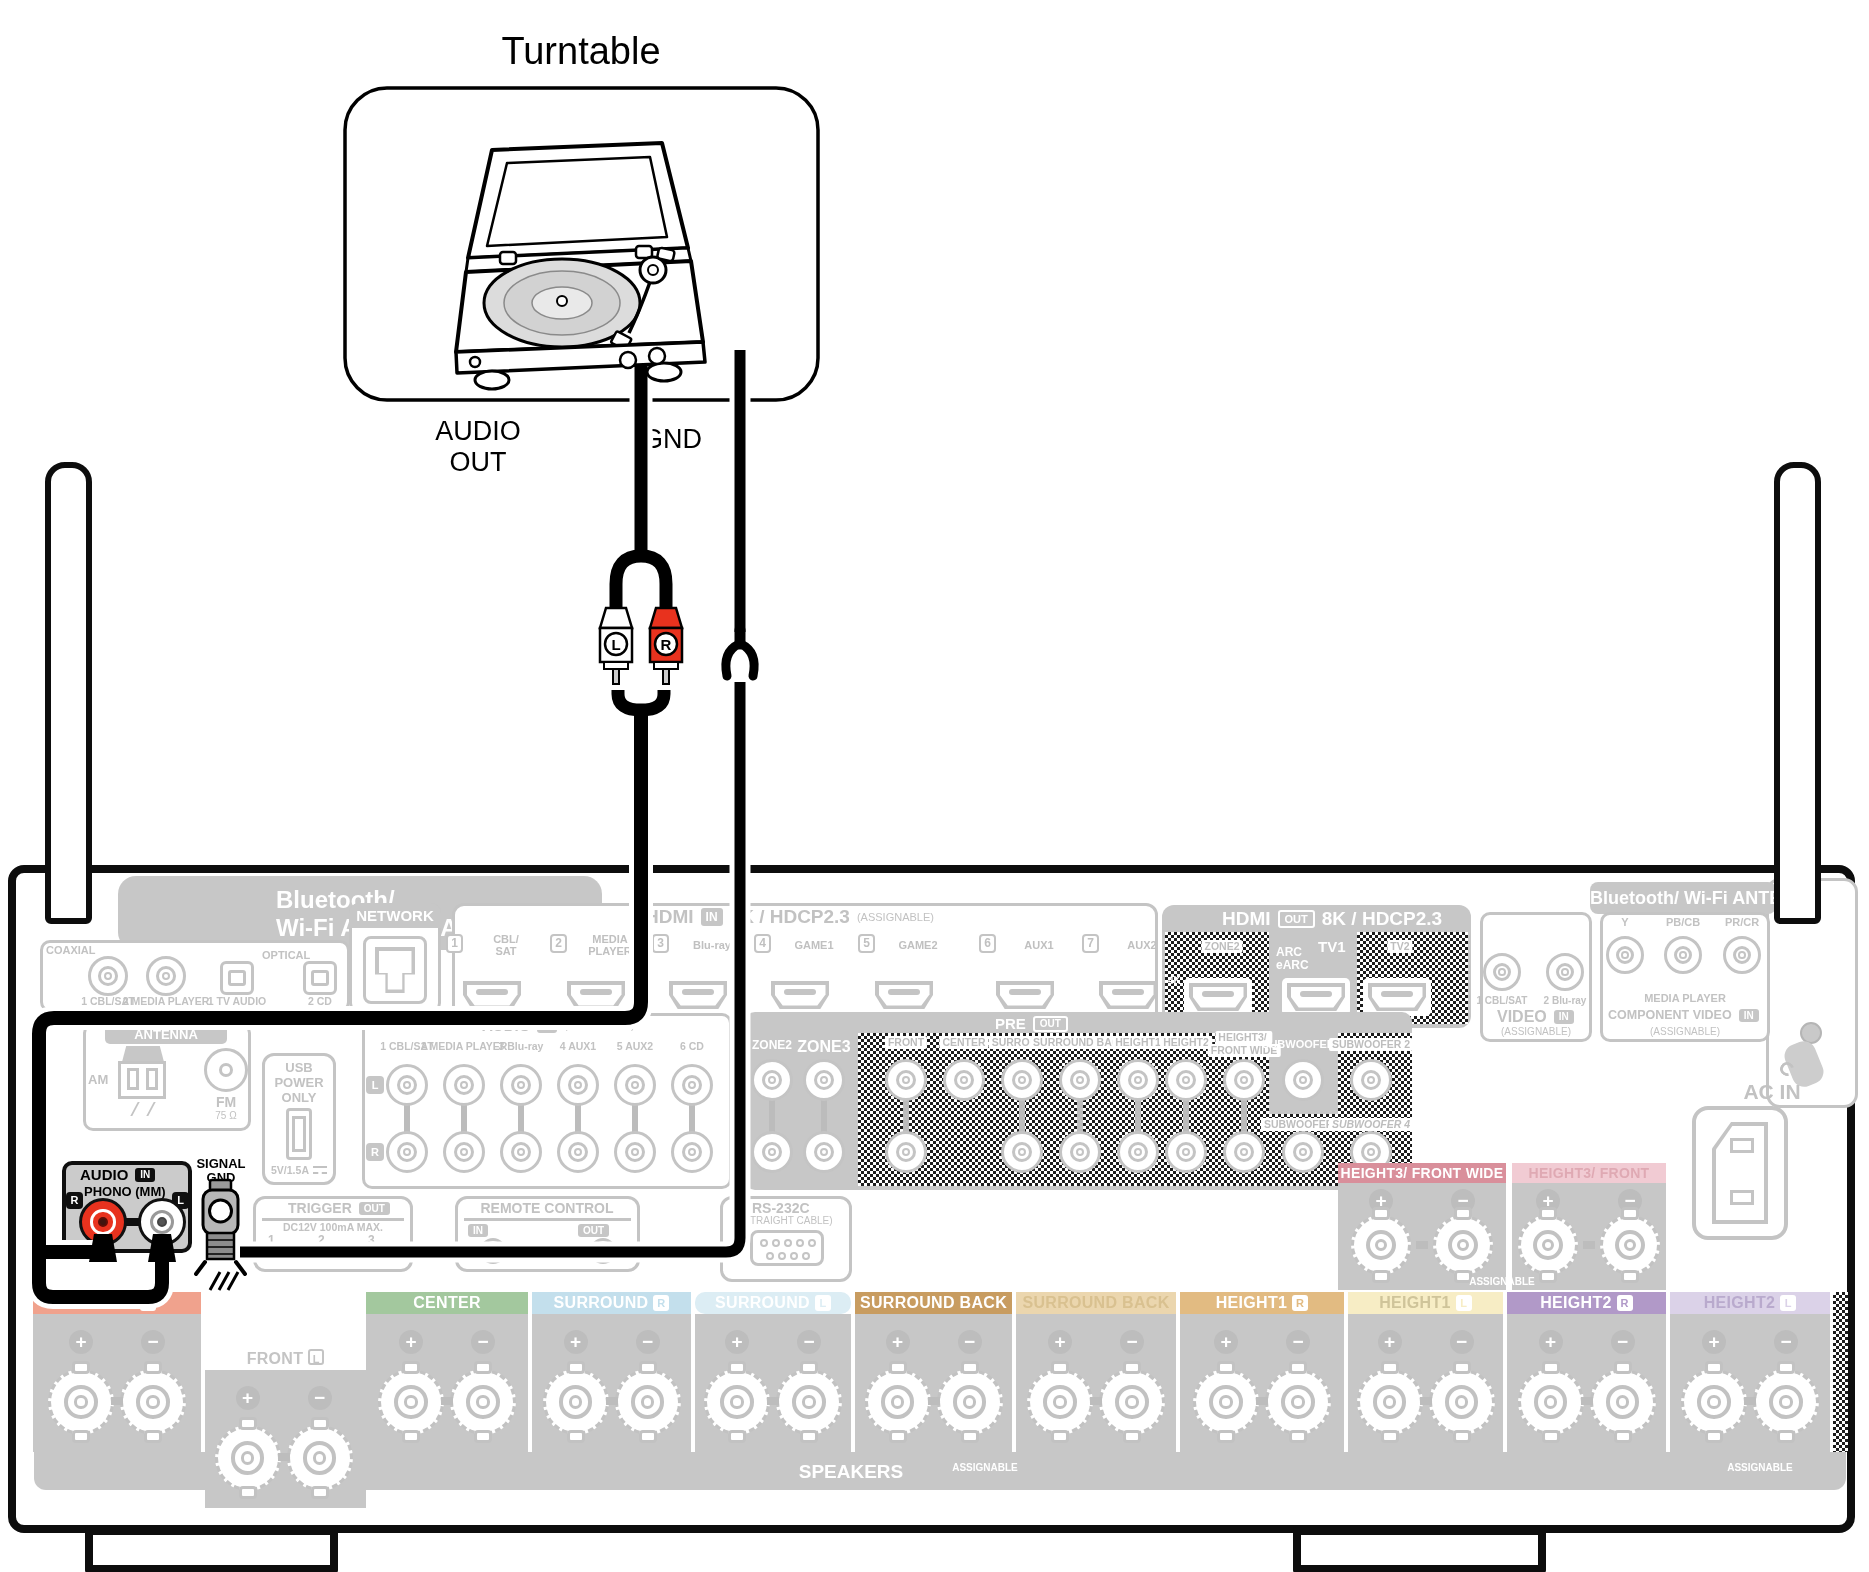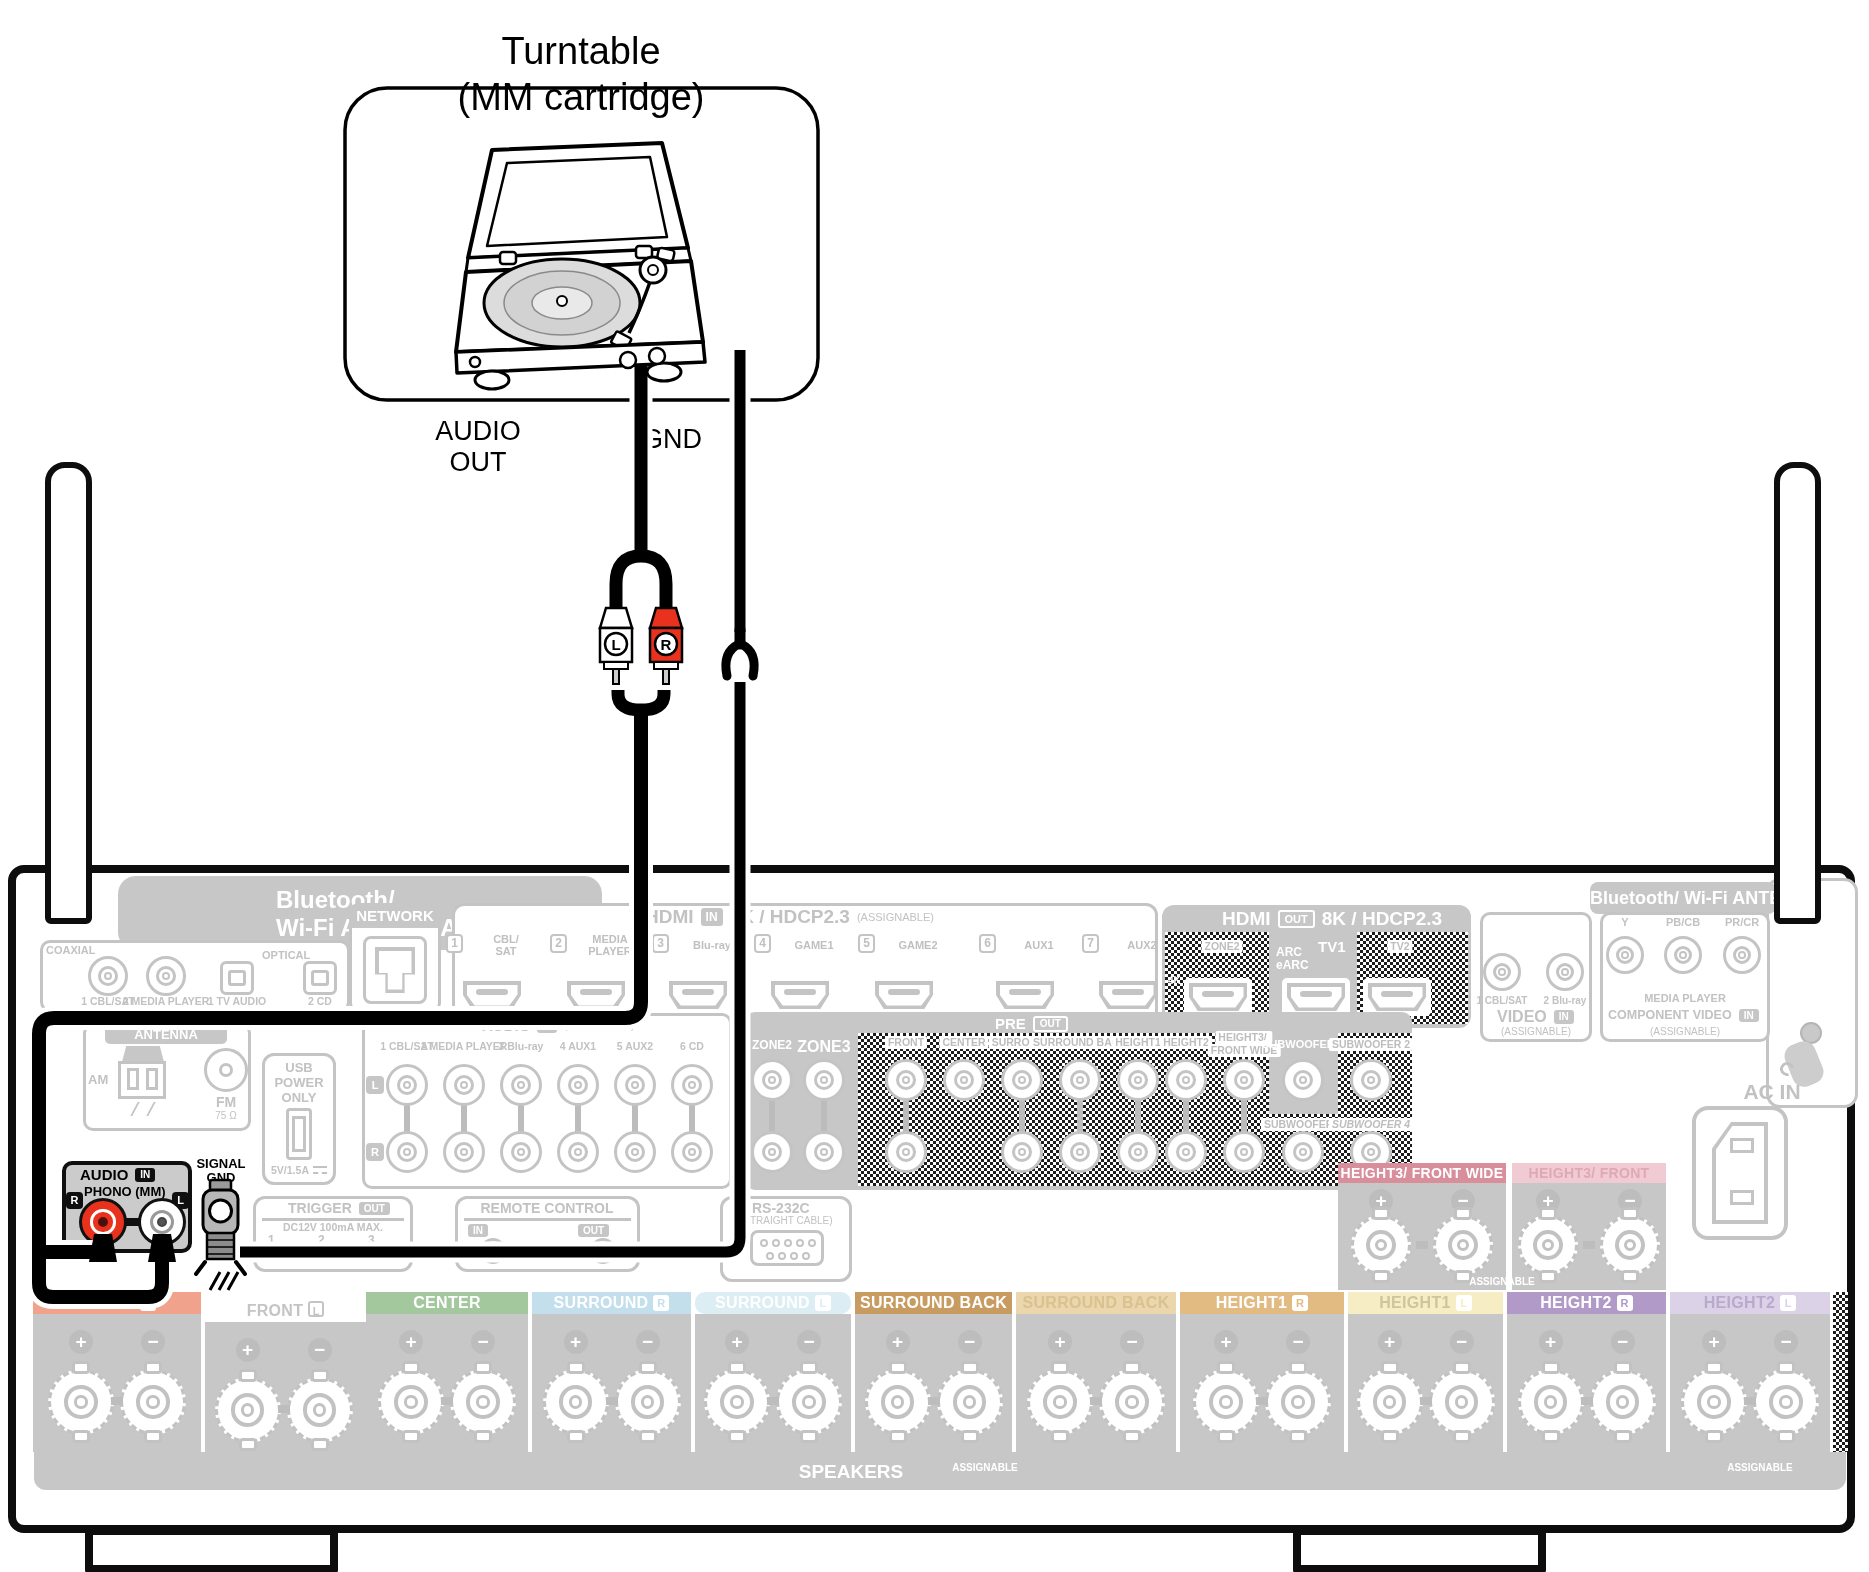--- a/index.html
+++ b/index.html
@@ -74,21 +74,20 @@
   .hdr-flex{position:absolute;display:flex;align-items:center;gap:7px;white-space:nowrap}
   .dcico{display:inline-block;width:14px;height:8px;border-top:2.5px solid #c2c2c2;border-bottom:2.5px dashed #c2c2c2;margin-left:4px}
 </style>
 </head>
 <body>
 
 <div id="canvas">
 
   <div id="ttl">
     <div>Turntable</div>
-    <div>(MM cartridge)</div>
   </div>
 
   <div class="leadlbl" style="left:418px;top:416px;width:120px">
     <div>AUDIO</div>
     <div>OUT</div>
   </div>
   <div class="leadlbl" style="left:632px;top:424px;width:80px">GND</div>
 
   <div id="receiver"></div>
   <div class="foot" style="left:85px;top:1527px;width:253px"></div>
@@ -529,21 +528,21 @@
           </div>
           <div class="post" style="left: 87px; top: 55px; width: 66px; height: 66px;">
             <div class="p1"></div>
             <div class="p2"></div>
             <div class="tab t"></div>
             <div class="tab bb"></div>
           </div>
           <div class="abs" style="left: 78px; top: 83px; width: 12px; height: 8px; background: rgb(189, 189, 189);"></div>
         </div>
       </div>
-      <div class="spksec" style="left: 205px; top: 1300px; width: 161px;">
+      <div class="spksec" style="left: 205px; top: 1348px; width: 161px;">
         <div class="spkhead" style="background: rgb(255, 255, 255); color: rgb(196, 196, 196);"><span>FRONT</span><span class="chbadge" style="color: rgb(196, 196, 196); border: 2px solid rgb(196, 196, 196);">L</span></div>
         <div class="spkbody">
           <div class="sign" style="left: 30.5px; top: 16px;">+</div>
           <div class="sign" style="left: 102.5px; top: 16px;">−</div>
           <div class="post" style="left: 9.5px; top: 55px; width: 66px; height: 66px;">
             <div class="p1"></div>
             <div class="p2"></div>
             <div class="tab t"></div>
             <div class="tab bb"></div>
           </div>

